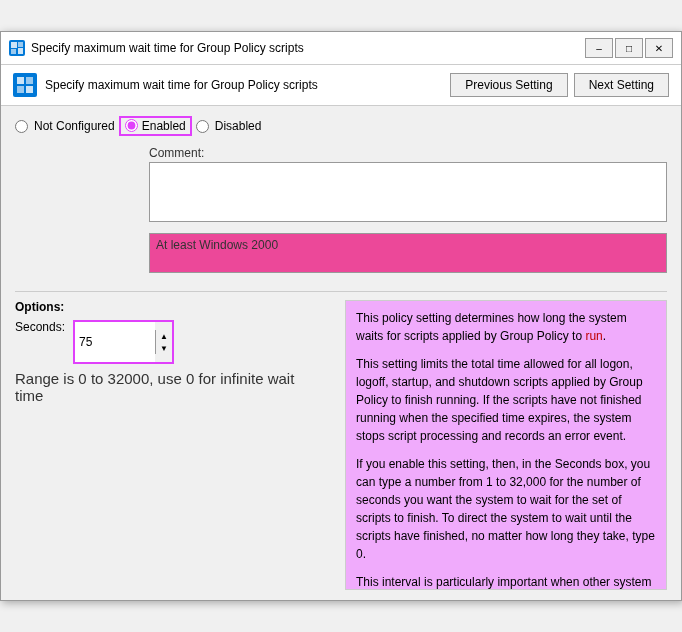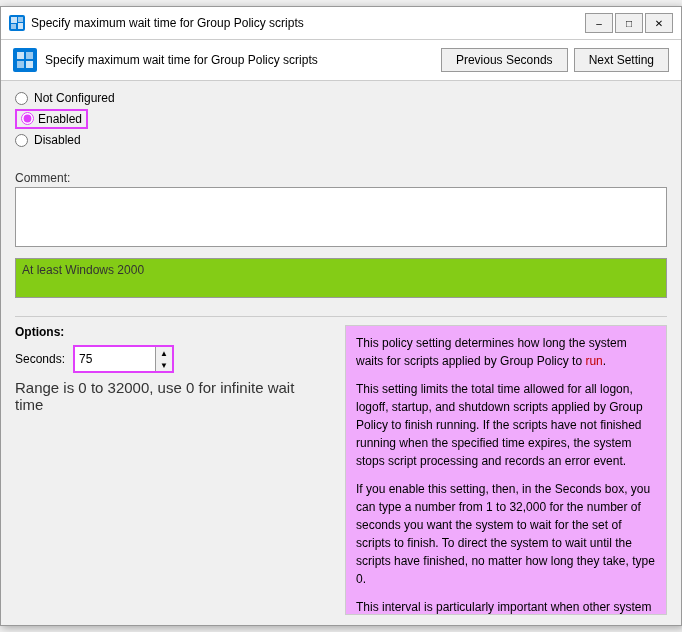--- a/index.html
+++ b/index.html
@@ -98,21 +98,21 @@
       cursor: pointer;
       font-size: 12px;
     }
 
     .content {
       padding: 10px 14px;
     }
 
     .radio-section {
       display: flex;
-      flex-direction: column;
+      flex-direction: row;
       gap: 4px;
       margin-bottom: 10px;
     }
     .radio-item {
       display: flex;
       align-items: center;
       gap: 6px;
       cursor: pointer;
     }
     .radio-item input[type="radio"] {
@@ -124,21 +124,20 @@
       padding: 1px 4px;
       display: inline-flex;
       align-items: flex-start;
       gap: 4px;
     }
 
     .form-section {
       display: flex;
       gap: 14px;
       margin-bottom: 10px;
-      flex-direction: column;
     }
 
     .form-group { margin-bottom: 8px; }
     .form-label {
       font-size: 12px;
       margin-bottom: 2px;
       color: #333;
     }
     .form-textarea {
       width: 100%;
@@ -147,21 +146,21 @@
       background: white;
       resize: none;
       font-size: 12px;
       padding: 2px;
       font-family: inherit;
     }
     .form-supported {
       width: 100%;
       height: 40px;
       border: 1px solid #999;
-      background: #84cc16;
+      background: #ec4899;
       padding: 4px 6px;
       font-size: 12px;
       color: #333;
     }
 
     .divider {
       border-top: 1px solid #ccc;
       margin: 8px 0;
     }
 
@@ -176,33 +175,32 @@
       flex: 1;
     }
     .section-title {
       font-size: 12px;
       font-weight: bold;
       margin-bottom: 6px;
     }
 
     .seconds-row {
       display: flex;
-      align-items: center;
       gap: 8px;
       margin-bottom: 6px;
     }
     .seconds-label { font-size: 12px; }
     .spinbox-wrapper {
       border: 2px solid #e040fb;
       display: flex;
       align-items: center;
     }
     .spinbox-input {
       width: 80px;
-      height: 24px;
+      height: 40px;
       border: none;
       outline: none;
       padding: 2px 4px;
       font-size: 12px;
       font-family: inherit;
     }
     .spinbox-arrows {
       display: flex;
       flex-direction: column;
       border-left: 1px solid #999;
@@ -269,21 +267,21 @@
         <svg width="18" height="18" viewBox="0 0 18 18" fill="none">
           <rect x="1" y="1" width="7" height="7" fill="#fff" opacity="0.8"></rect>
           <rect x="10" y="1" width="7" height="7" fill="#fff" opacity="0.6"></rect>
           <rect x="1" y="10" width="7" height="7" fill="#fff" opacity="0.6"></rect>
           <rect x="10" y="10" width="7" height="7" fill="#fff" opacity="0.8"></rect>
         </svg>
       </div>
       <span class="header-title">Specify maximum wait time for Group Policy scripts</span>
     </div>
     <div class="header-buttons">
-      <button class="header-btn">Previous Seconds</button>
+      <button class="header-btn">Previous Setting</button>
       <button class="header-btn">Next Setting</button>
     </div>
   </div>
 
   <div class="content">
 
     <div class="radio-section">
       <label class="radio-item">
         <input type="radio" name="config" value="not_configured" style="">
         <span>Not Configured</span>

